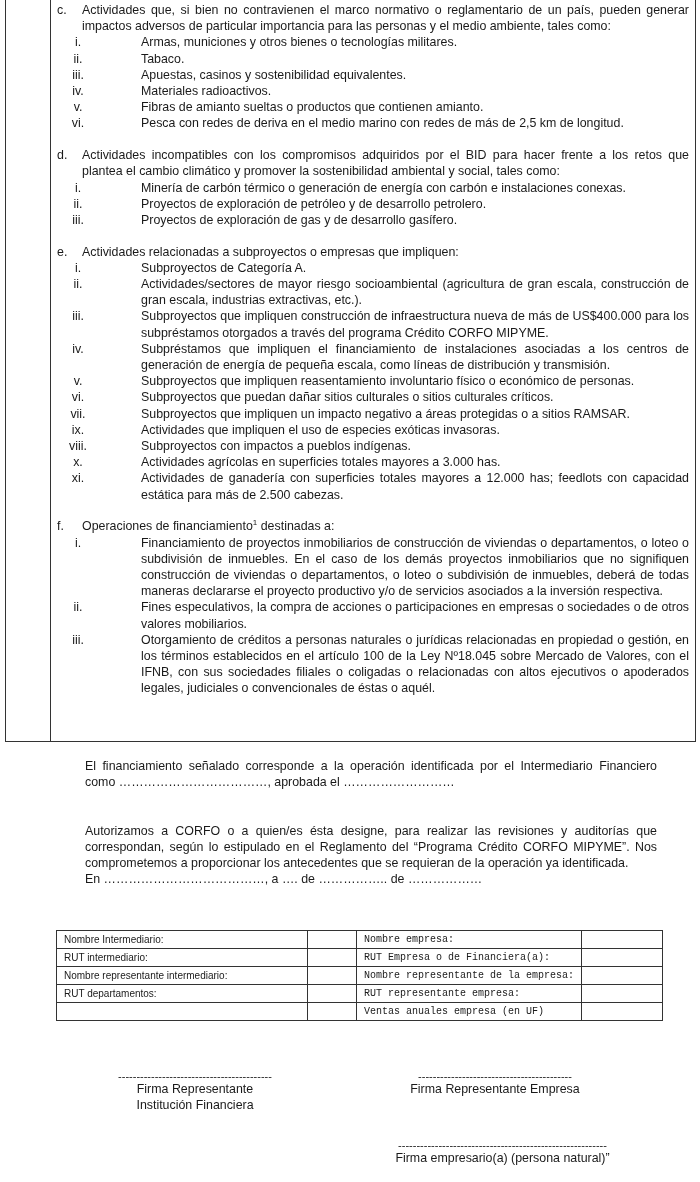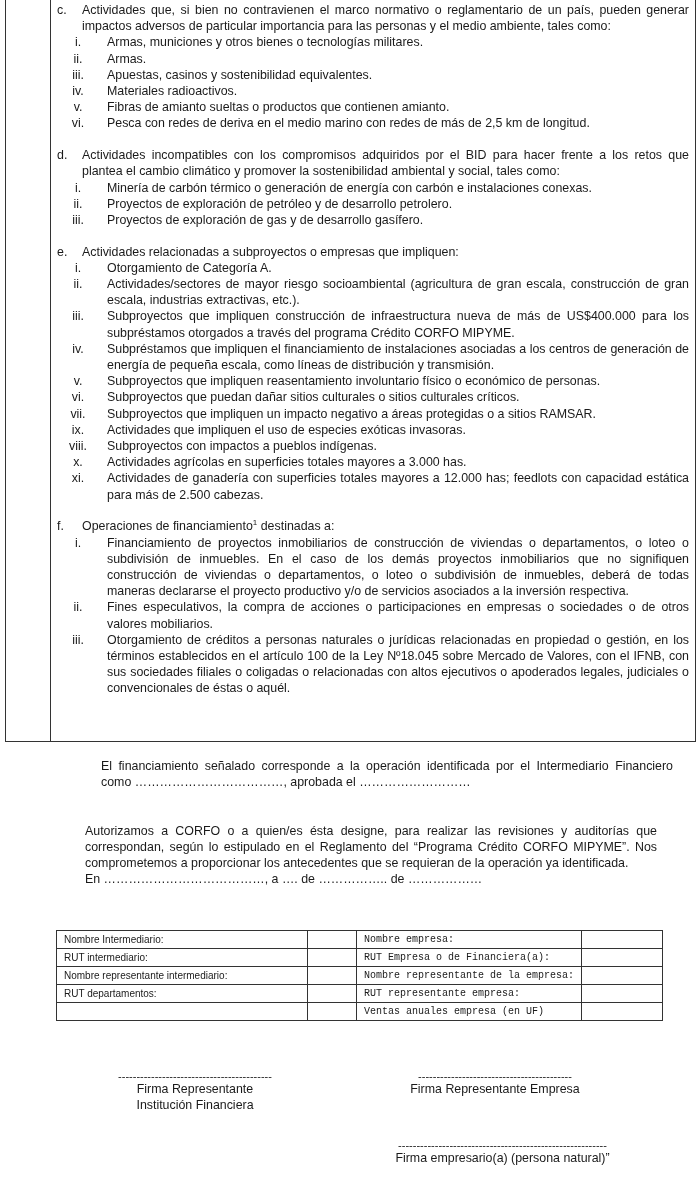--- a/index.html
+++ b/index.html
@@ -18,27 +18,27 @@
   }
   .content {
     position: absolute; left: 57px; top: 2px; width: 632px;
   }
   .item { position: relative; margin-bottom: 15.5px; }
   .item-head { display: flex; line-height: 16.2px; }
   .item-letter { width: 25px; flex: none; }
   .item-text { flex: 1; text-align: justify; }
   .sub { display: flex; line-height: 16.2px; }
   .sub-num { width: 50px; flex: none; text-align: center; box-sizing: border-box; padding-right: 8px; }
-  .sub-text { flex: 1; text-align: justify; }
+  .sub-text { flex: 1; text-align: justify; margin-left: 34px; }
   sup { font-size: 8px; line-height: 0; }
 
   .para {
     position: absolute; left: 85px; width: 572px; line-height: 16.2px; text-align: justify;
   }
-  .p1 { top: 758px; margin-left: 16px; }
+  .p1 { top: 758px; }
   .p2 { top: 807px; margin-top: 16px; }
   .p3 { top: 871px; }
 
   table.info {
     position: absolute; left: 56px; top: 930px; border-collapse: collapse;
     font-size: 10px;
   }
   table.info td {
     border: 1.2px solid #333; height: 17px; padding: 0 7px; white-space: nowrap; vertical-align: middle;
   }
@@ -66,21 +66,21 @@
     <div class="item-head">
       <span class="item-letter">c.</span>
       <span class="item-text">Actividades que, si bien no contravienen el marco normativo o reglamentario de un país, pueden generar impactos adversos de particular importancia para las personas y el medio ambiente, tales como:</span>
     </div>
     <div class="sub">
         <span class="sub-num">i.</span>
         <span class="sub-text">Armas, municiones y otros bienes o tecnologías militares.</span>
       </div>
     <div class="sub">
         <span class="sub-num">ii.</span>
-        <span class="sub-text">Armas.</span>
+        <span class="sub-text">Tabaco.</span>
       </div>
     <div class="sub">
         <span class="sub-num">iii.</span>
         <span class="sub-text">Apuestas, casinos y sostenibilidad equivalentes.</span>
       </div>
     <div class="sub">
         <span class="sub-num">iv.</span>
         <span class="sub-text">Materiales radioactivos.</span>
       </div>
     <div class="sub">
@@ -112,21 +112,21 @@
       </div>
   </div>
 
   <div class="item">
     <div class="item-head">
       <span class="item-letter">e.</span>
       <span class="item-text">Actividades relacionadas a subproyectos o empresas que impliquen:</span>
     </div>
     <div class="sub">
         <span class="sub-num">i.</span>
-        <span class="sub-text">Otorgamiento de Categoría A.</span>
+        <span class="sub-text">Subproyectos de Categoría A.</span>
       </div>
     <div class="sub">
         <span class="sub-num">ii.</span>
         <span class="sub-text">Actividades/sectores de mayor riesgo socioambiental (agricultura de gran escala, construcción de gran escala, industrias extractivas, etc.).</span>
       </div>
     <div class="sub">
         <span class="sub-num">iii.</span>
         <span class="sub-text">Subproyectos que impliquen construcción de infraestructura nueva de más de US$400.000 para los subpréstamos otorgados a través del programa Crédito CORFO MIPYME.</span>
       </div>
     <div class="sub">

